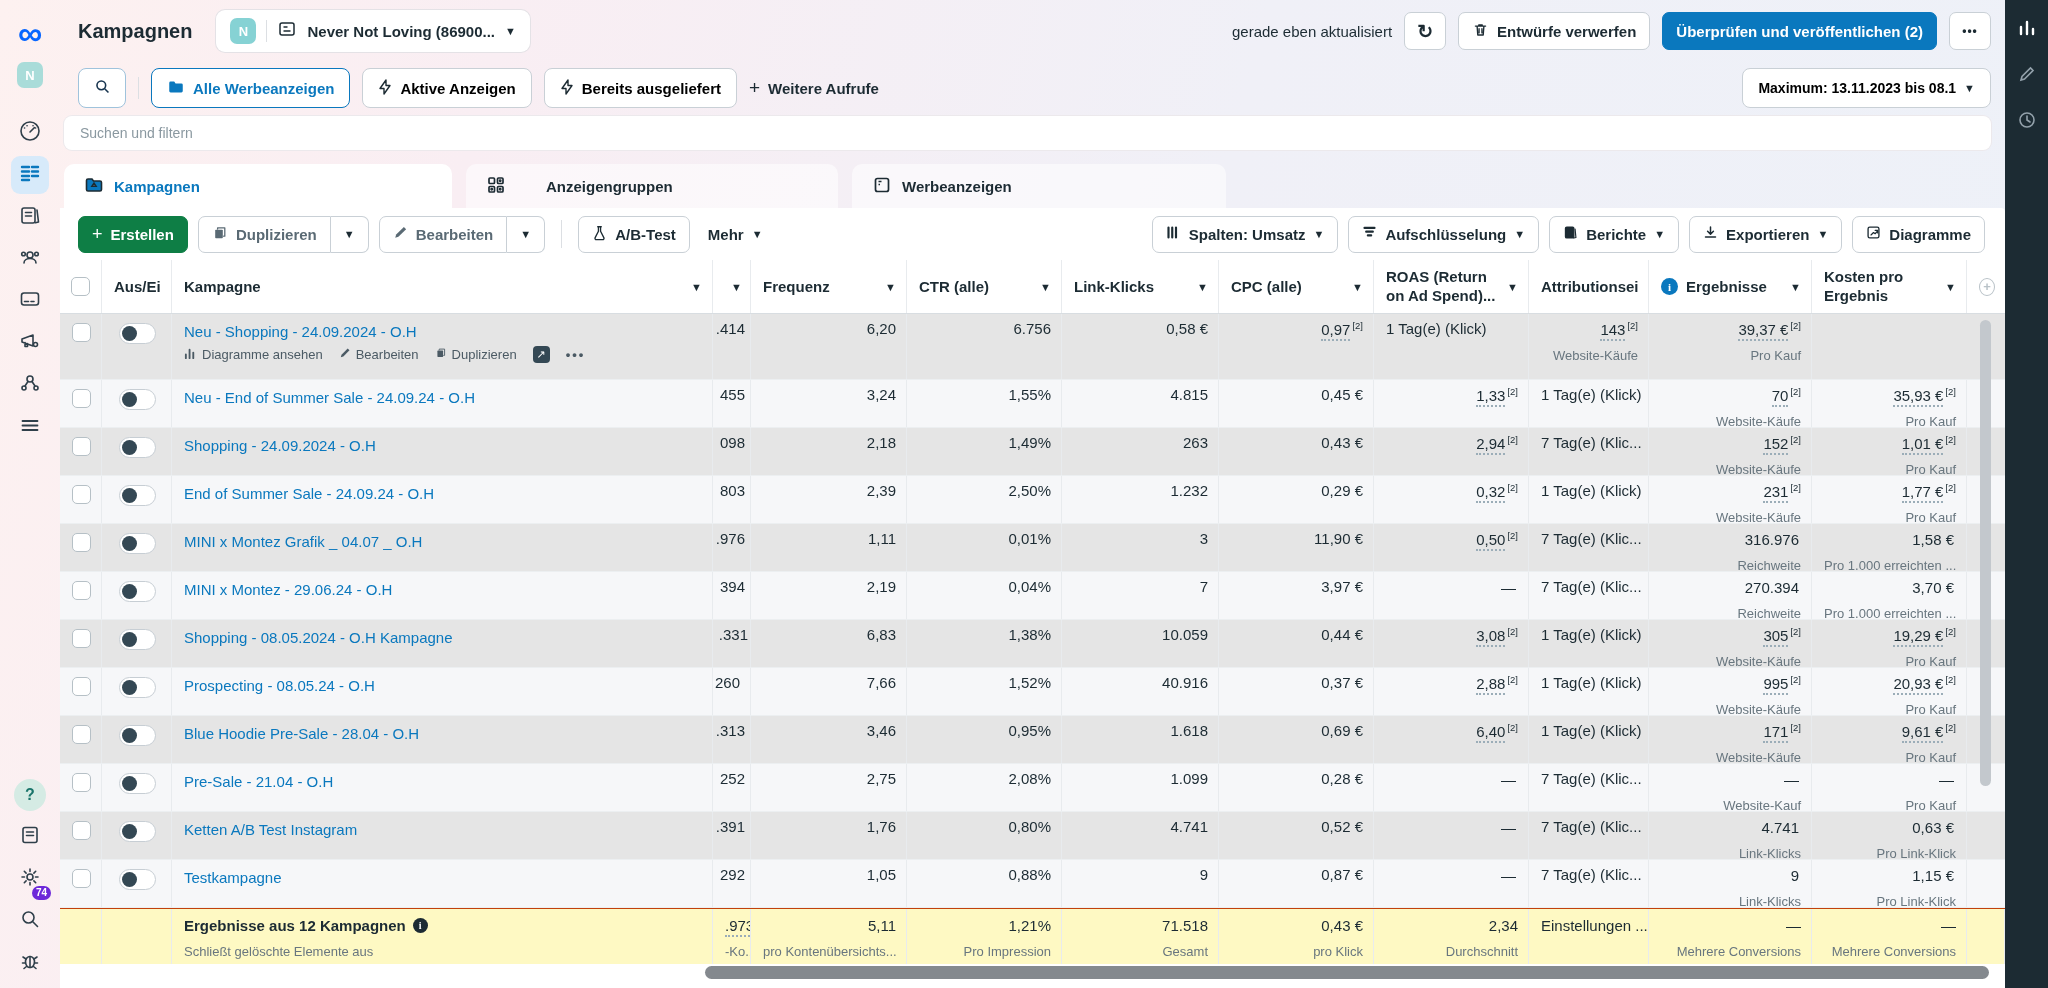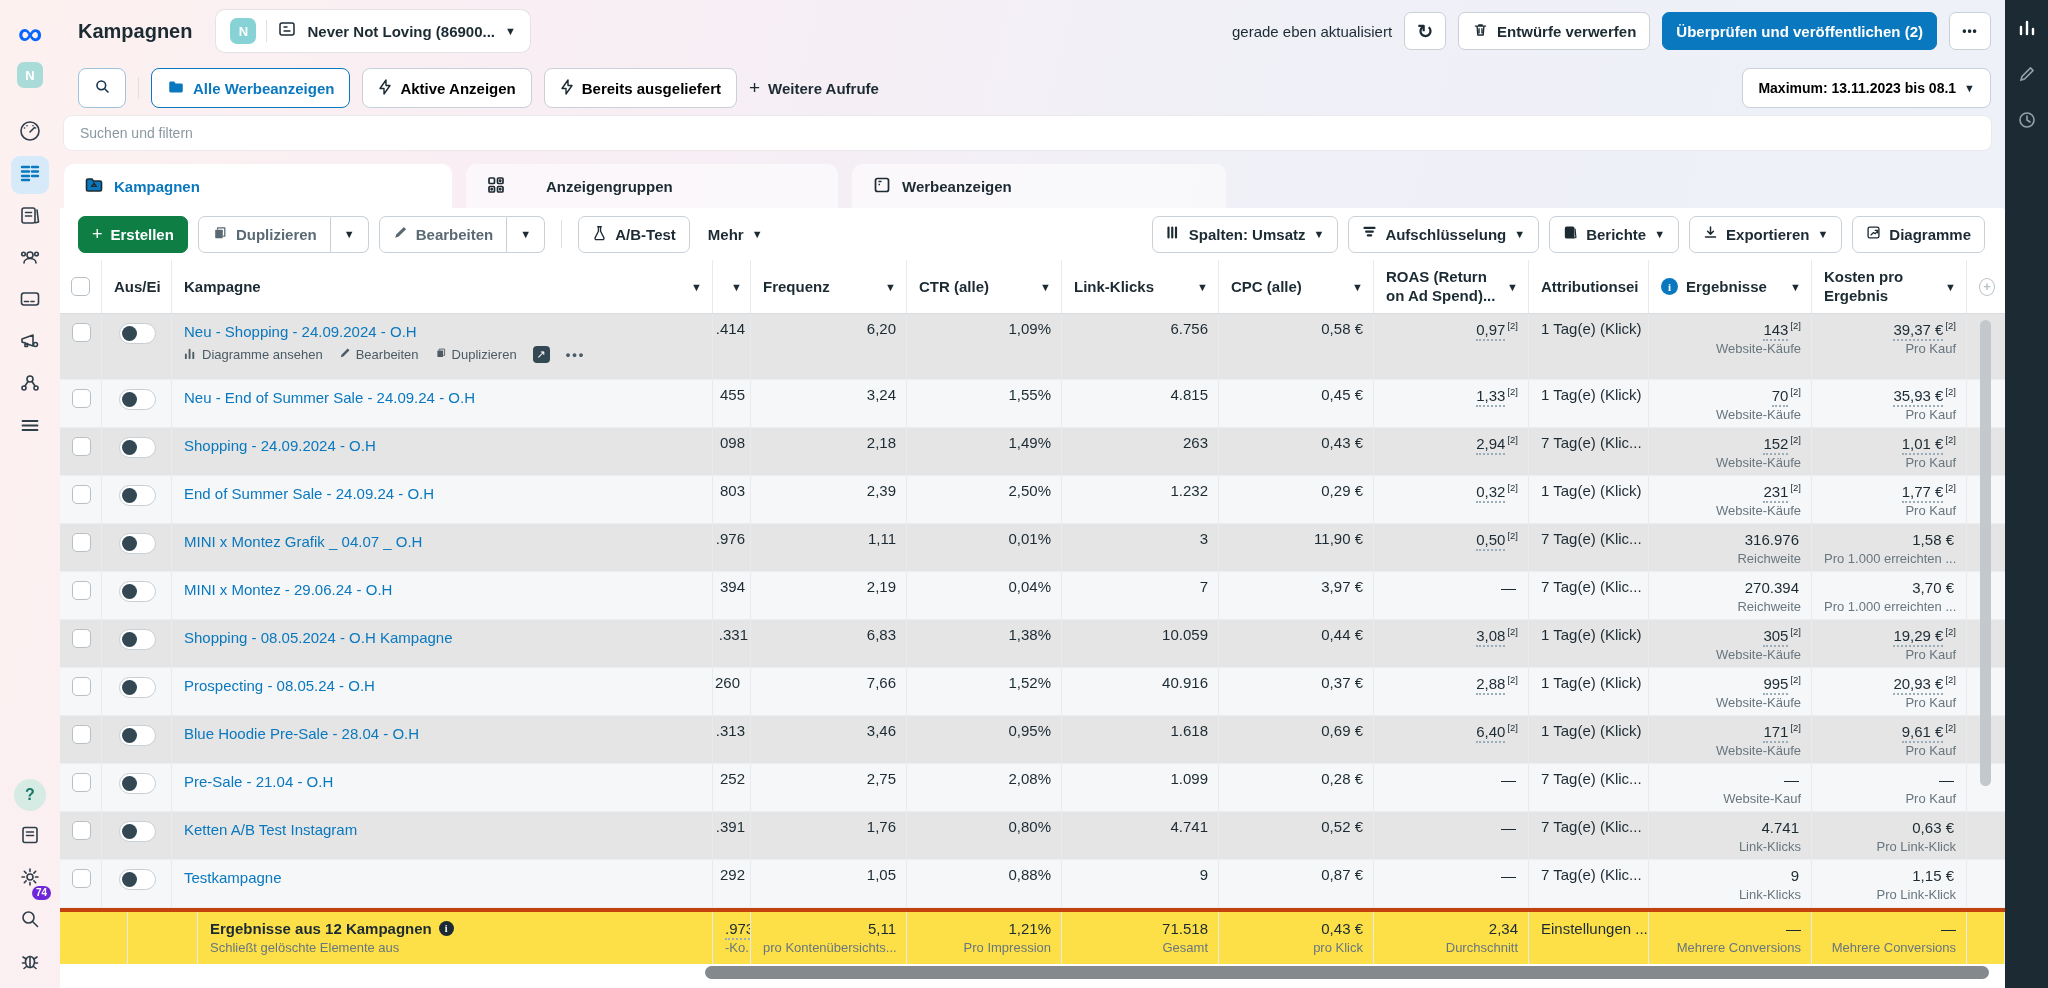--- a/index.html
+++ b/index.html
@@ -90,24 +90,24 @@
   .toggle::after{content:"";position:absolute;left:2px;top:2px;width:15px;height:15px;border-radius:50%;background:#344854;}
   .name{color:#0a78be;font-size:15px;text-decoration:none;display:block;padding-top:3px;white-space:nowrap;overflow:hidden;cursor:pointer;}
   .row-actions{display:flex;align-items:center;gap:16px;margin-top:6px;font-size:13px;color:#4b5a64;}
   .ract{display:flex;align-items:center;gap:5px;cursor:pointer;}
   .ract svg{stroke:#4b5a64;fill:none;stroke-width:1.5;stroke-linecap:round;}
   .openbox{width:17px;height:17px;background:#344854;border-radius:4px;color:#fff;font-size:11px;display:flex;align-items:center;justify-content:center;cursor:pointer;}
   .dots{letter-spacing:2px;font-weight:bold;cursor:pointer;}
   .num{text-align:right;font-size:15px;}
   .attr{font-size:15px;white-space:nowrap;}
   .line{display:block;white-space:nowrap;}
-  .sub{display:block;font-size:13px;color:#68767f;margin-top:3px;white-space:nowrap;}
+  .sub{display:block;font-size:13px;color:#68767f;margin-top:10px;white-space:nowrap;}
   .sup{font-size:9.5px;vertical-align:6px;margin-left:2px;}
   .u{border-bottom:2px dotted #9badb8;padding-bottom:1px;}
-  .tfoot{height:56px;border-top:4px solid #c2410c;background:#fde047;position:relative;z-index:2;padding-left:26px;}
+  .tfoot{height:56px;border-top:1px solid #c2410c;background:#fef9c3;position:relative;z-index:2;}
   .fcell{border-right:1px solid #e8ebee;padding:8px 10px 0 12px;overflow:hidden;}
   .flabel{font-size:15px;font-weight:bold;display:flex;align-items:center;gap:7px;white-space:nowrap;}
   .blackdot{width:15px;height:15px;border-radius:50%;background:#1c2b33;color:#fff;font-size:10px;font-weight:bold;font-family:"Liberation Serif",serif;display:flex;align-items:center;justify-content:center;}
   .hscroll{position:absolute;left:645px;top:758px;width:1284px;height:13px;border-radius:7px;background:#84898e;cursor:pointer;}
   .vscroll{position:absolute;right:14px;top:112px;width:11px;height:466px;border-radius:6px;background:#c3c8cd;cursor:pointer;}
 </style>
 </head>
 <body>
 
 <aside class="rail-left">
@@ -478,23 +478,20 @@
         <span class="dots">•••</span>
       </div>
     </div>
     <div class="cell num" style="padding-right:5px;padding-left:2px">
             <span class="line">.414</span>
           </div>
     <div class="cell num">
             <span class="line">6,20</span>
           </div>
     <div class="cell num">
-            <span class="line">1,09%</span>
-          </div>
-    <div class="cell num">
             <span class="line">6.756</span>
           </div>
     <div class="cell num">
             <span class="line">0,58 €</span>
           </div>
     <div class="cell num">
             <span class="line"><span class="u">0,97</span><sup class="sup">[2]</sup></span>
           </div>
     <div class="cell attr"><span>1 Tag(e) (Klick)</span></div>
     <div class="cell num">

